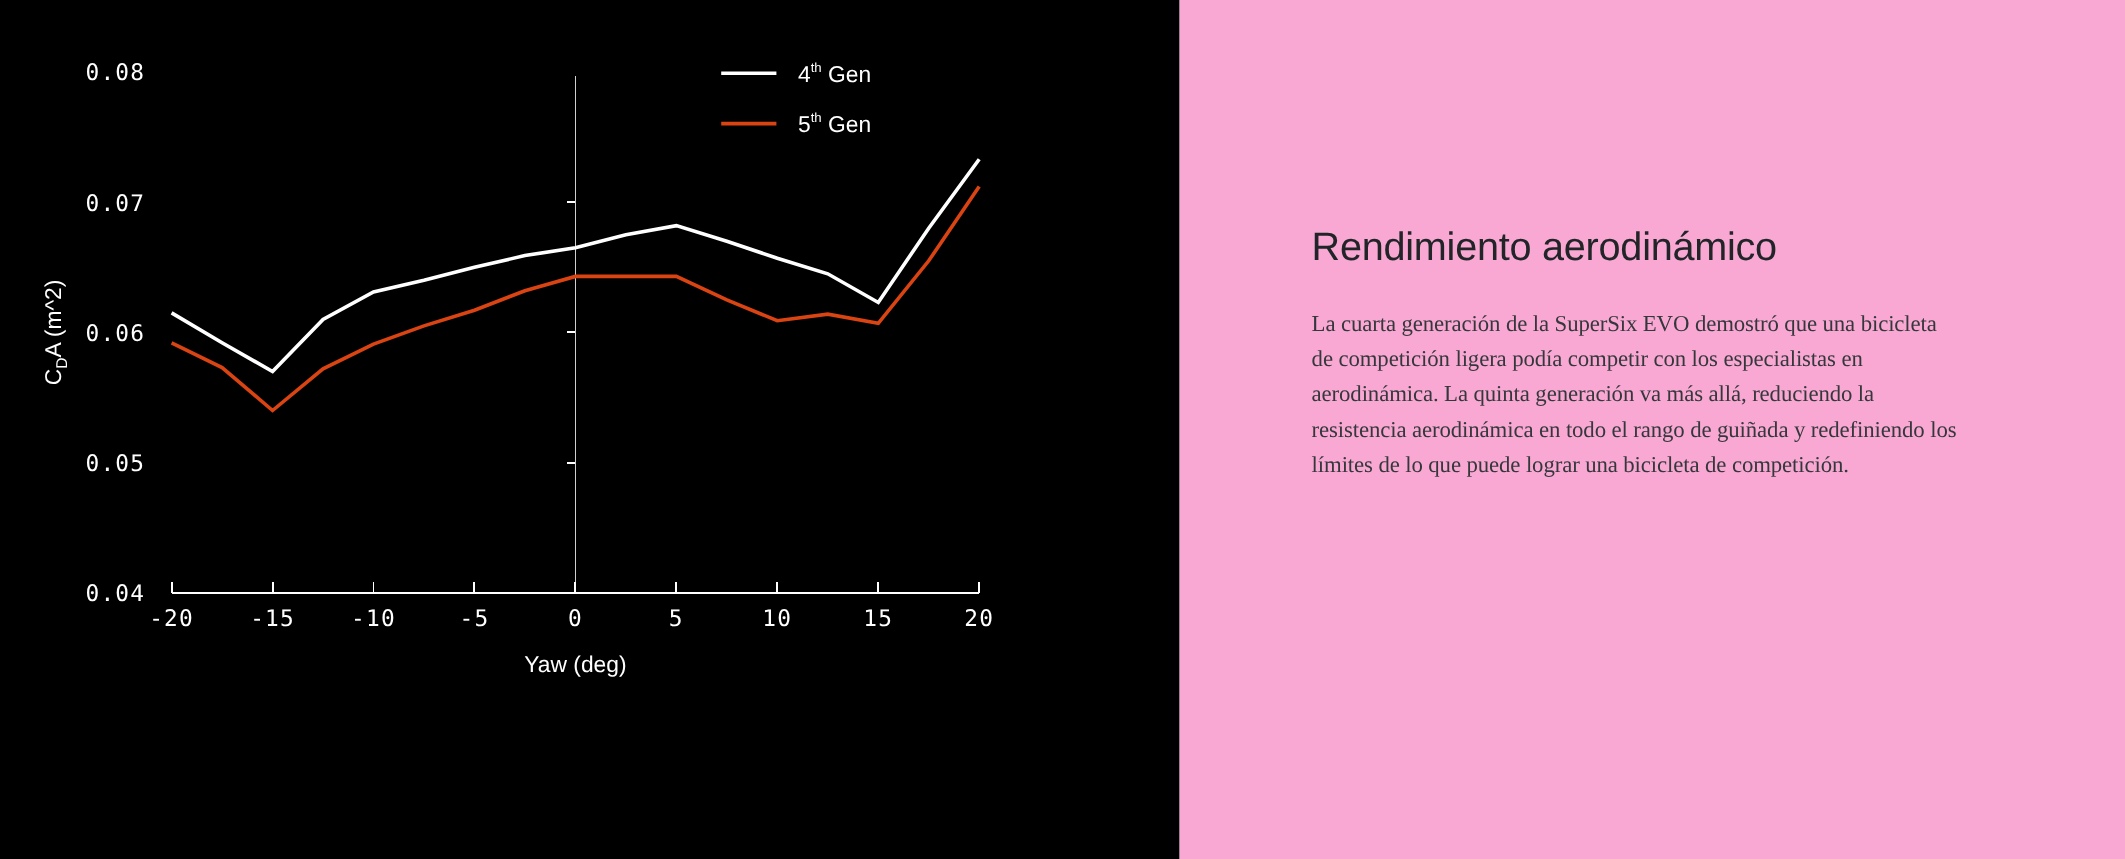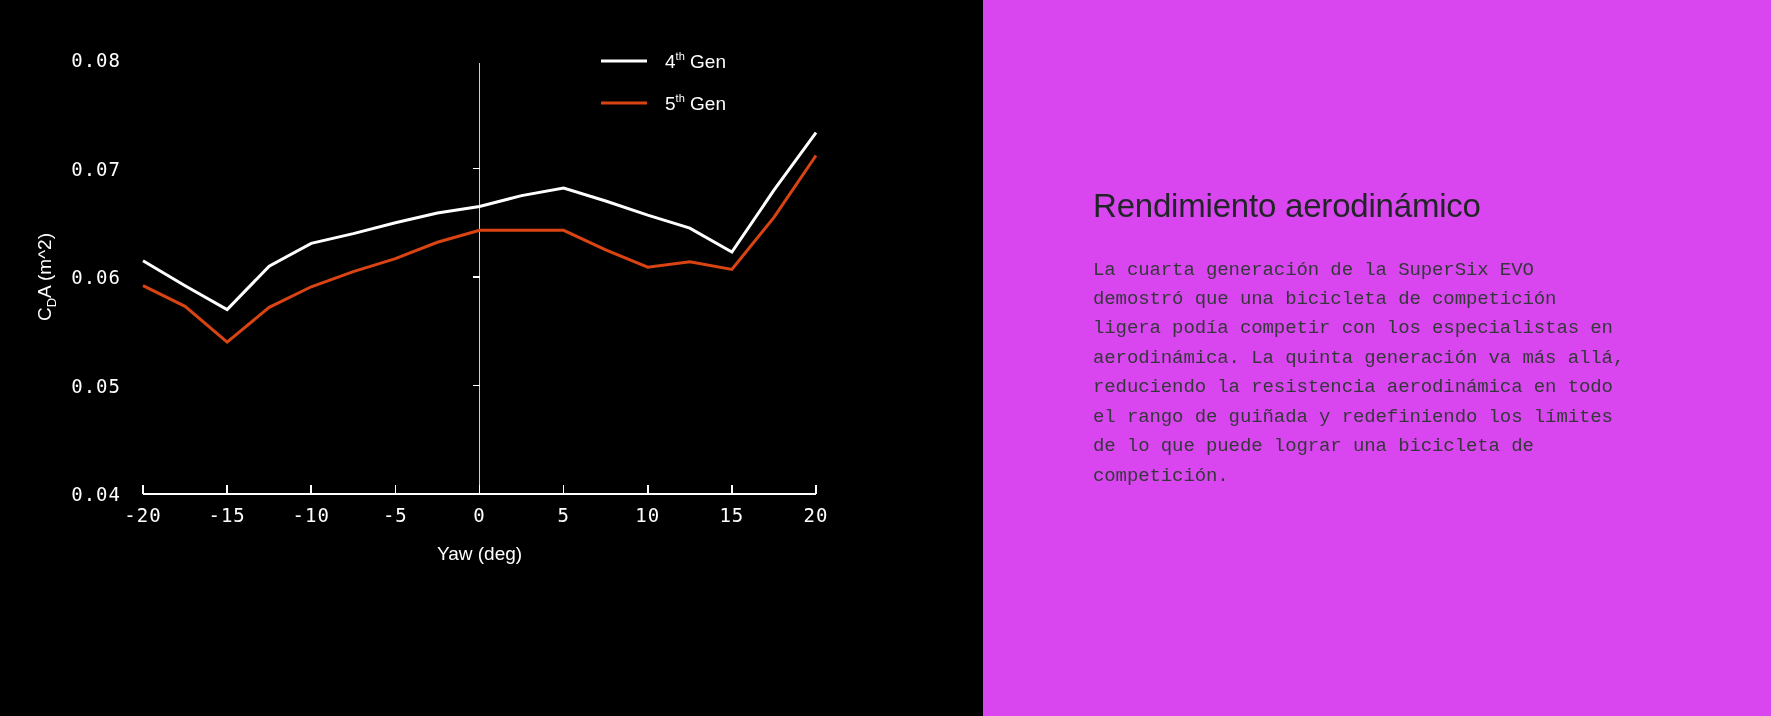--- a/index.html
+++ b/index.html
@@ -76,40 +76,40 @@
     fill: none;
     stroke-width: 3;
     stroke-linejoin: miter;
     stroke-linecap: butt;
   }
 
   
   .text-panel {
     flex: 1 1 auto;
     height: 716px;
-    background: #d946ef;
+    background: #f9a8d4;
     position: relative;
   }
   .text-inner {
     position: absolute;
     left: 110px;
     top: 186px;
     width: 540px;
   }
   .headline {
     font-family: "Liberation Sans", sans-serif;
     font-size: 33px;
     font-weight: 400;
     color: #222528;
     margin: 0 0 30px 0;
     line-height: 1.2;
     letter-spacing: -0.2px;
   }
   .body-copy {
-    font-family: Liberation Mono, monospace;
+    font-family: Liberation Serif, serif;
     font-size: 19px;
     font-weight: 400;
     color: #35383b;
     line-height: 1.55;
     margin: 0;
     letter-spacing: -0.1px;
   }
 </style>
 </head>
 <body>

